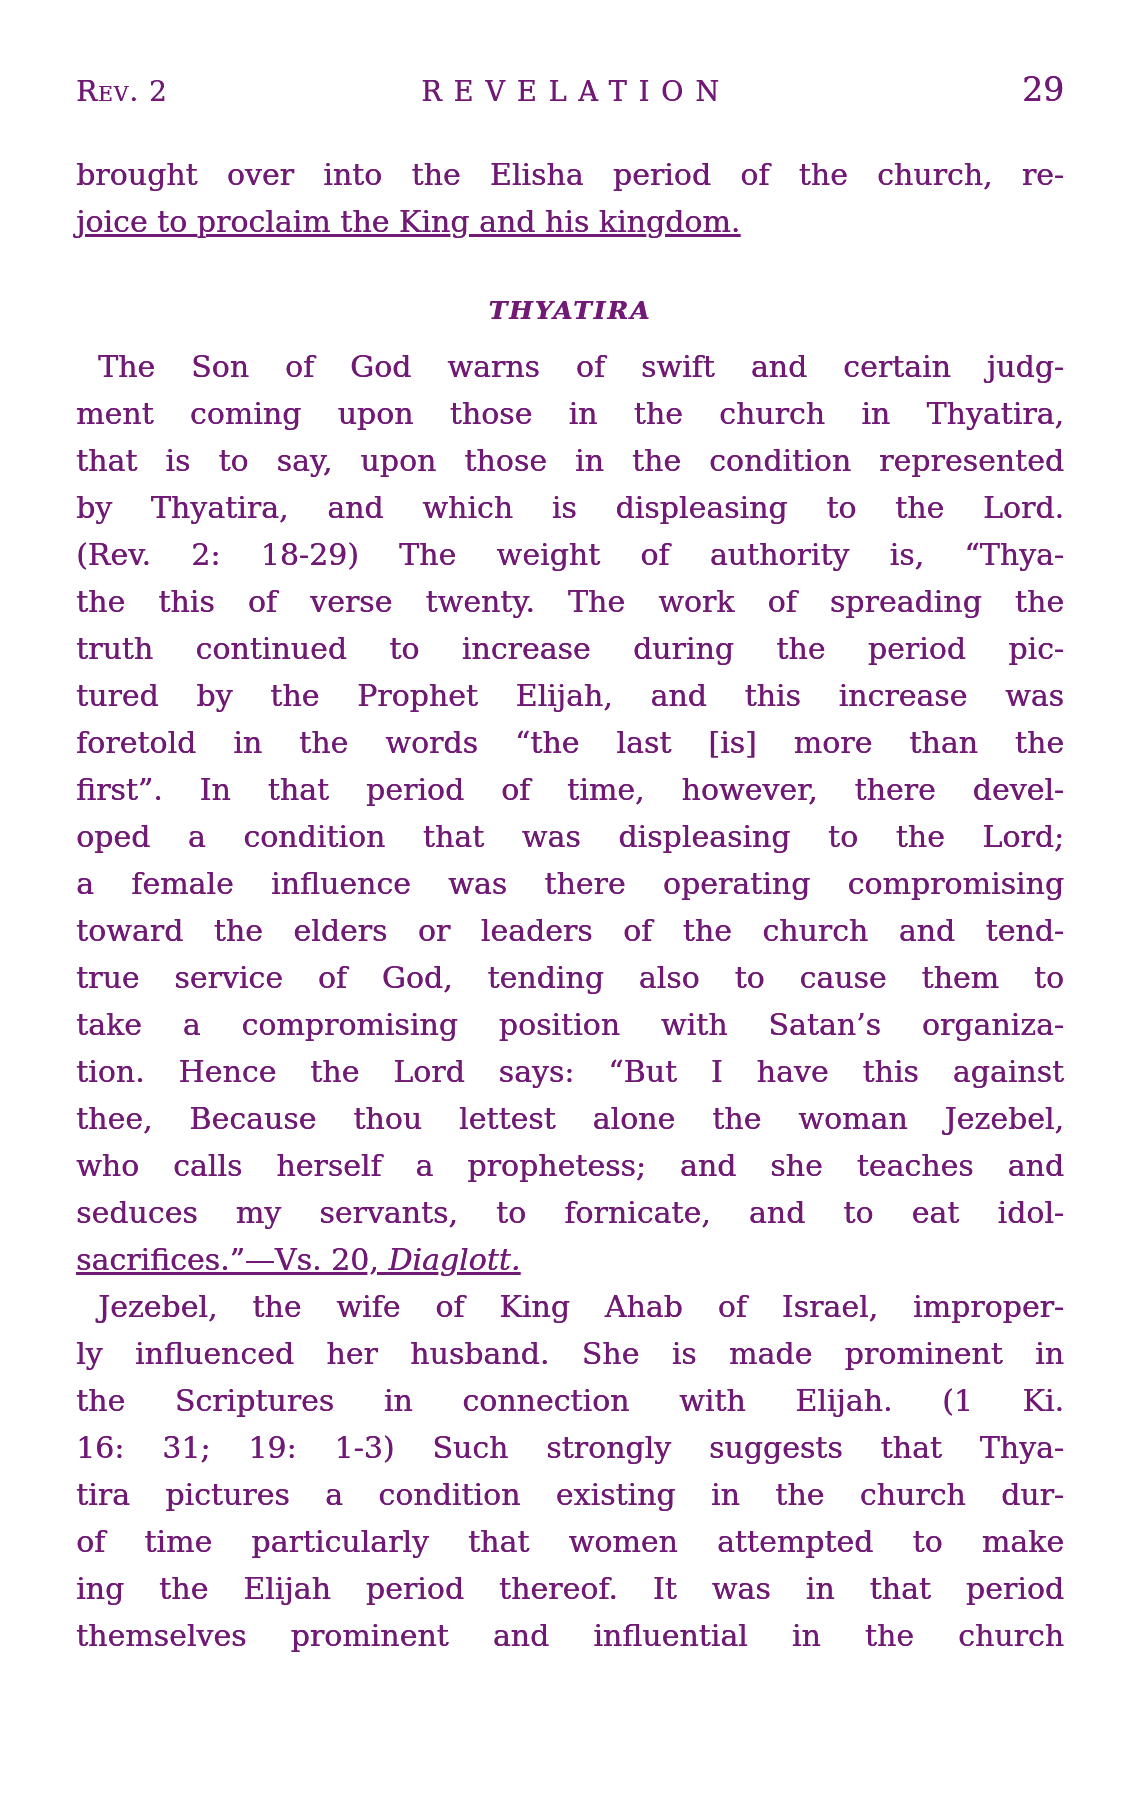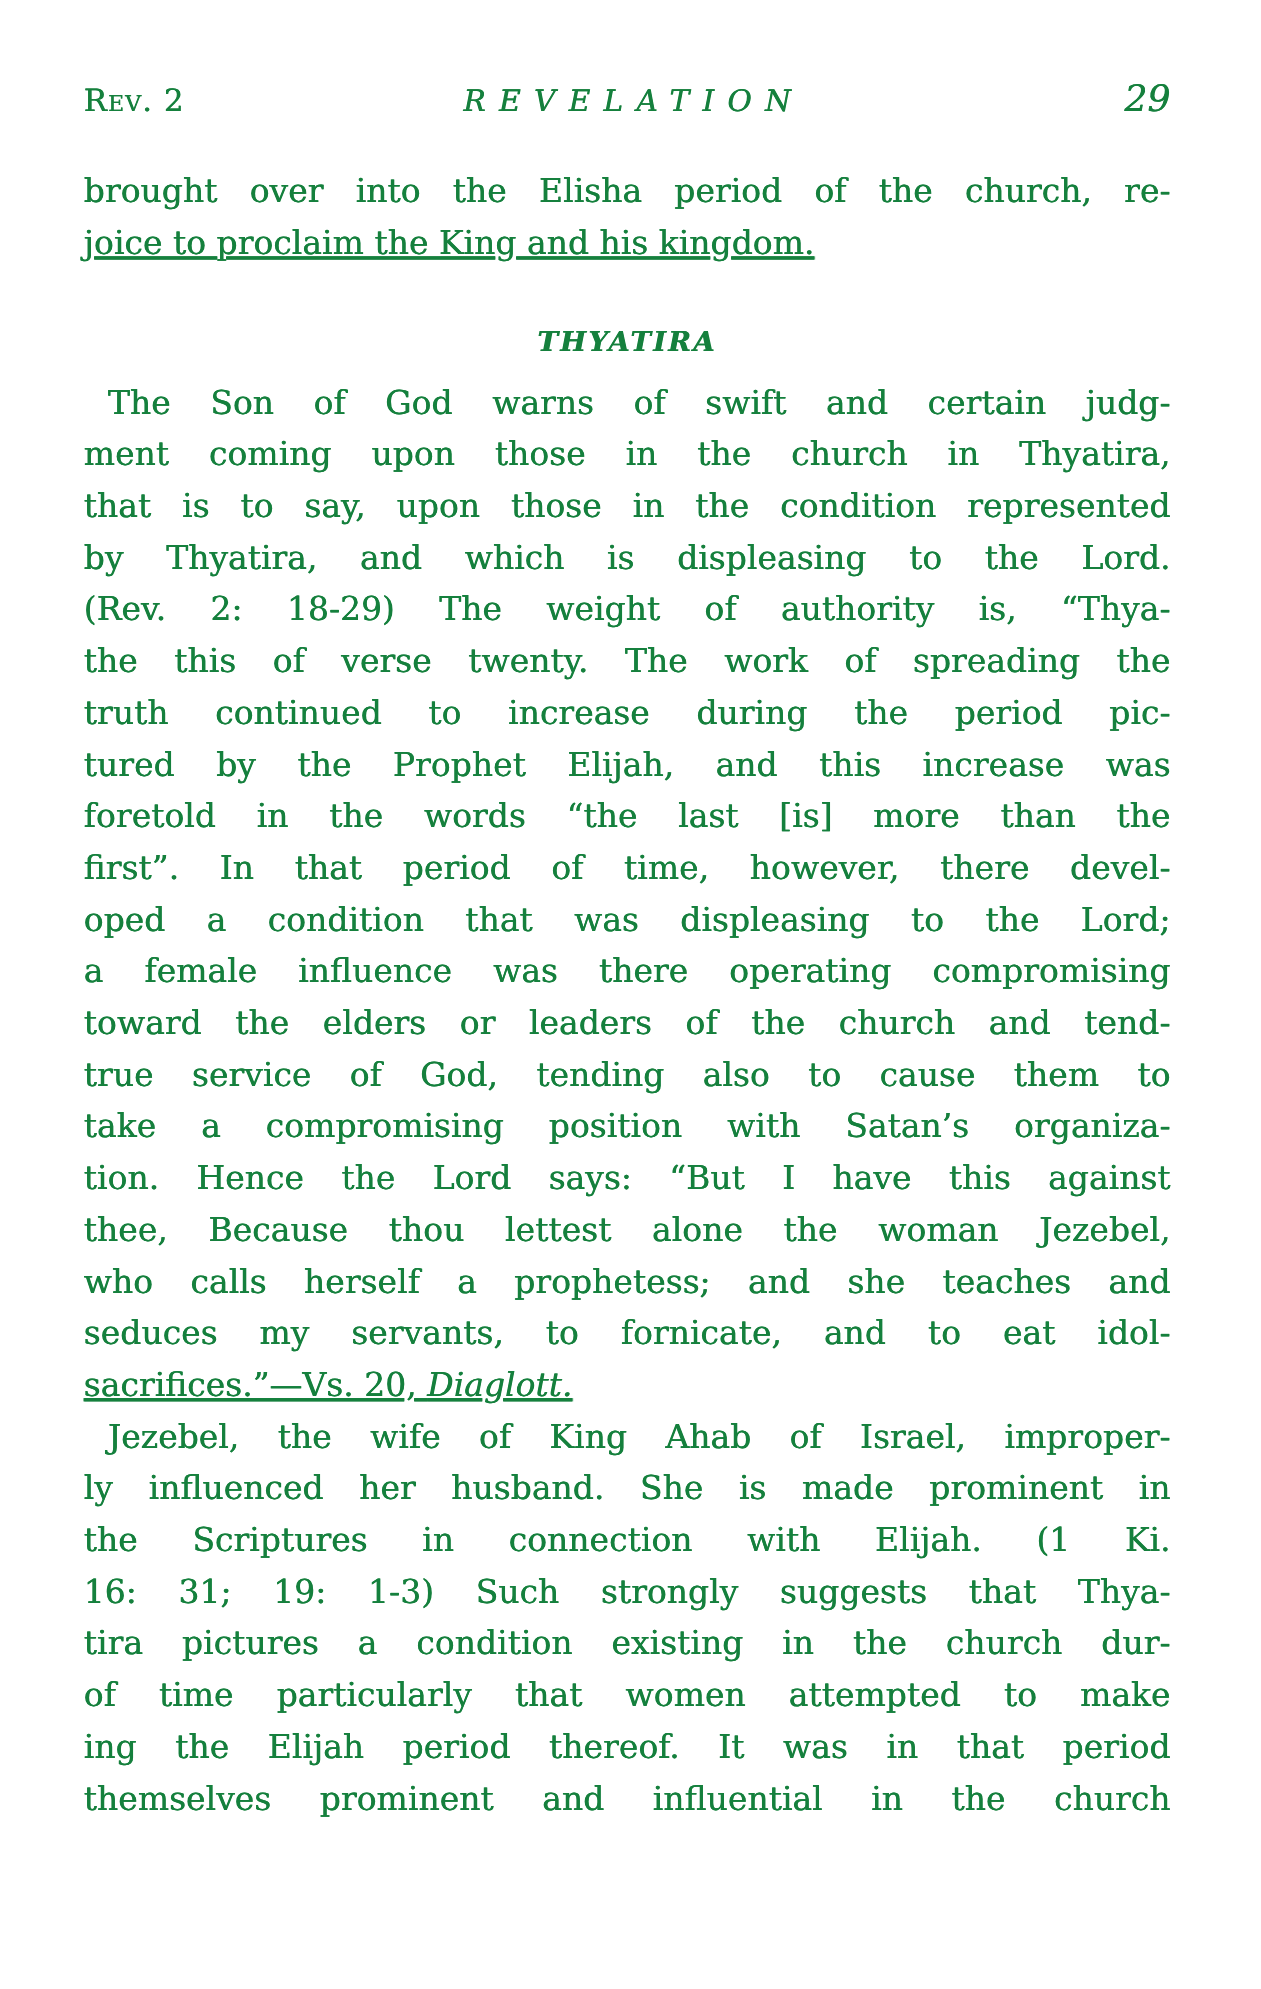--- a/index.html
+++ b/index.html
@@ -5,21 +5,21 @@
   html, body {
     margin: 0;
     padding: 0;
     background: #ffffff;
   }
   .page {
     position: relative;
     width: 1146px;
     height: 1808px;
     background: #ffffff;
-    color: #15803d;
+    color: #701a75;
     font-family: "DejaVu Serif", "Liberation Serif", serif;
     overflow: hidden;
   }
   .column {
     margin-left: 76px;
     width: 988px;
   }
   
   .running-header {
     display: flex;
@@ -31,27 +31,25 @@
     flex: 1;
     font-size: 28px;
     font-variant: small-caps;
     letter-spacing: 1px;
   }
   .rh-title {
     font-size: 27px;
     letter-spacing: 12px;
     padding-left: 12px; 
     text-shadow: 0.5px 0 0 currentColor;
-    font-style: italic;
   }
   .rh-page {
     flex: 1;
     text-align: right;
     font-size: 33px;
-    font-style: italic;
   }
   
   #content {
     font-size: 30px;
     line-height: 47px;
     text-shadow: 0.4px 0 0 currentColor;
   }
   #content > .paragraph:first-child {
     margin-top: 42px;
   }

